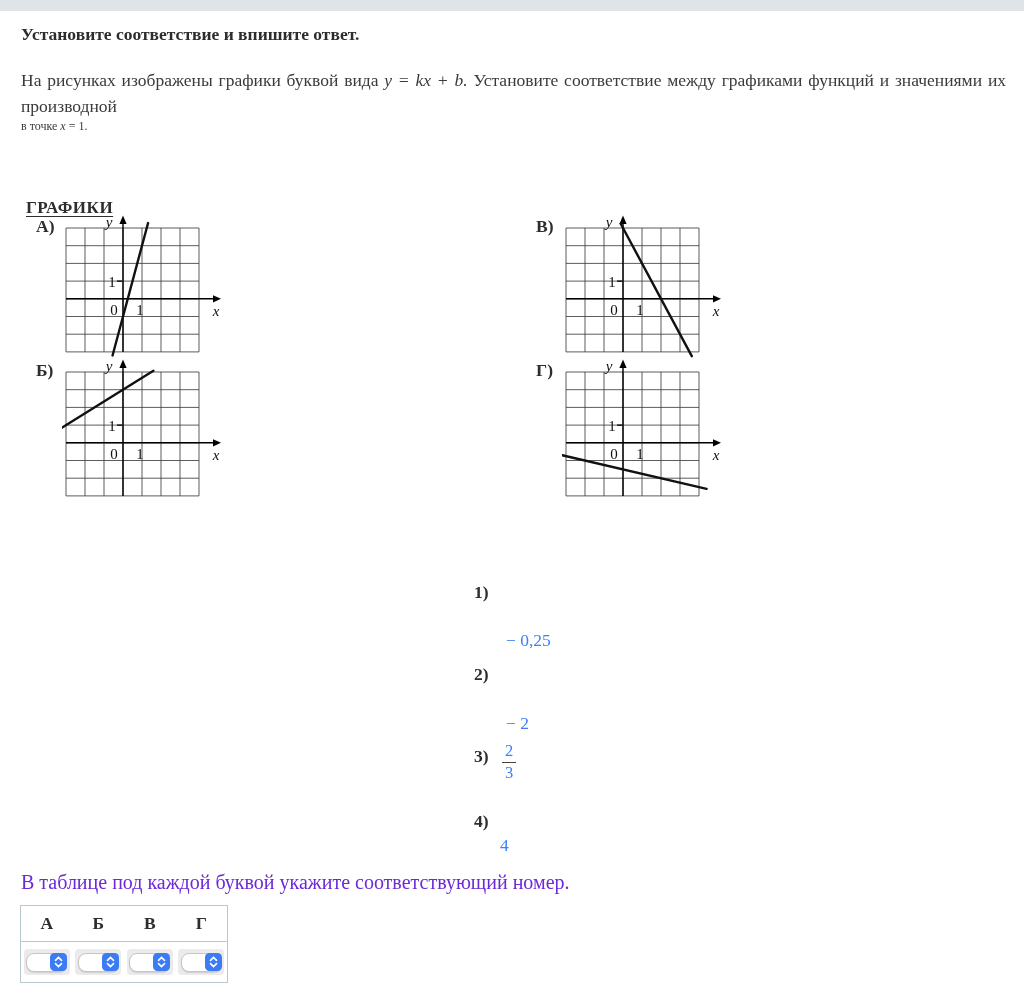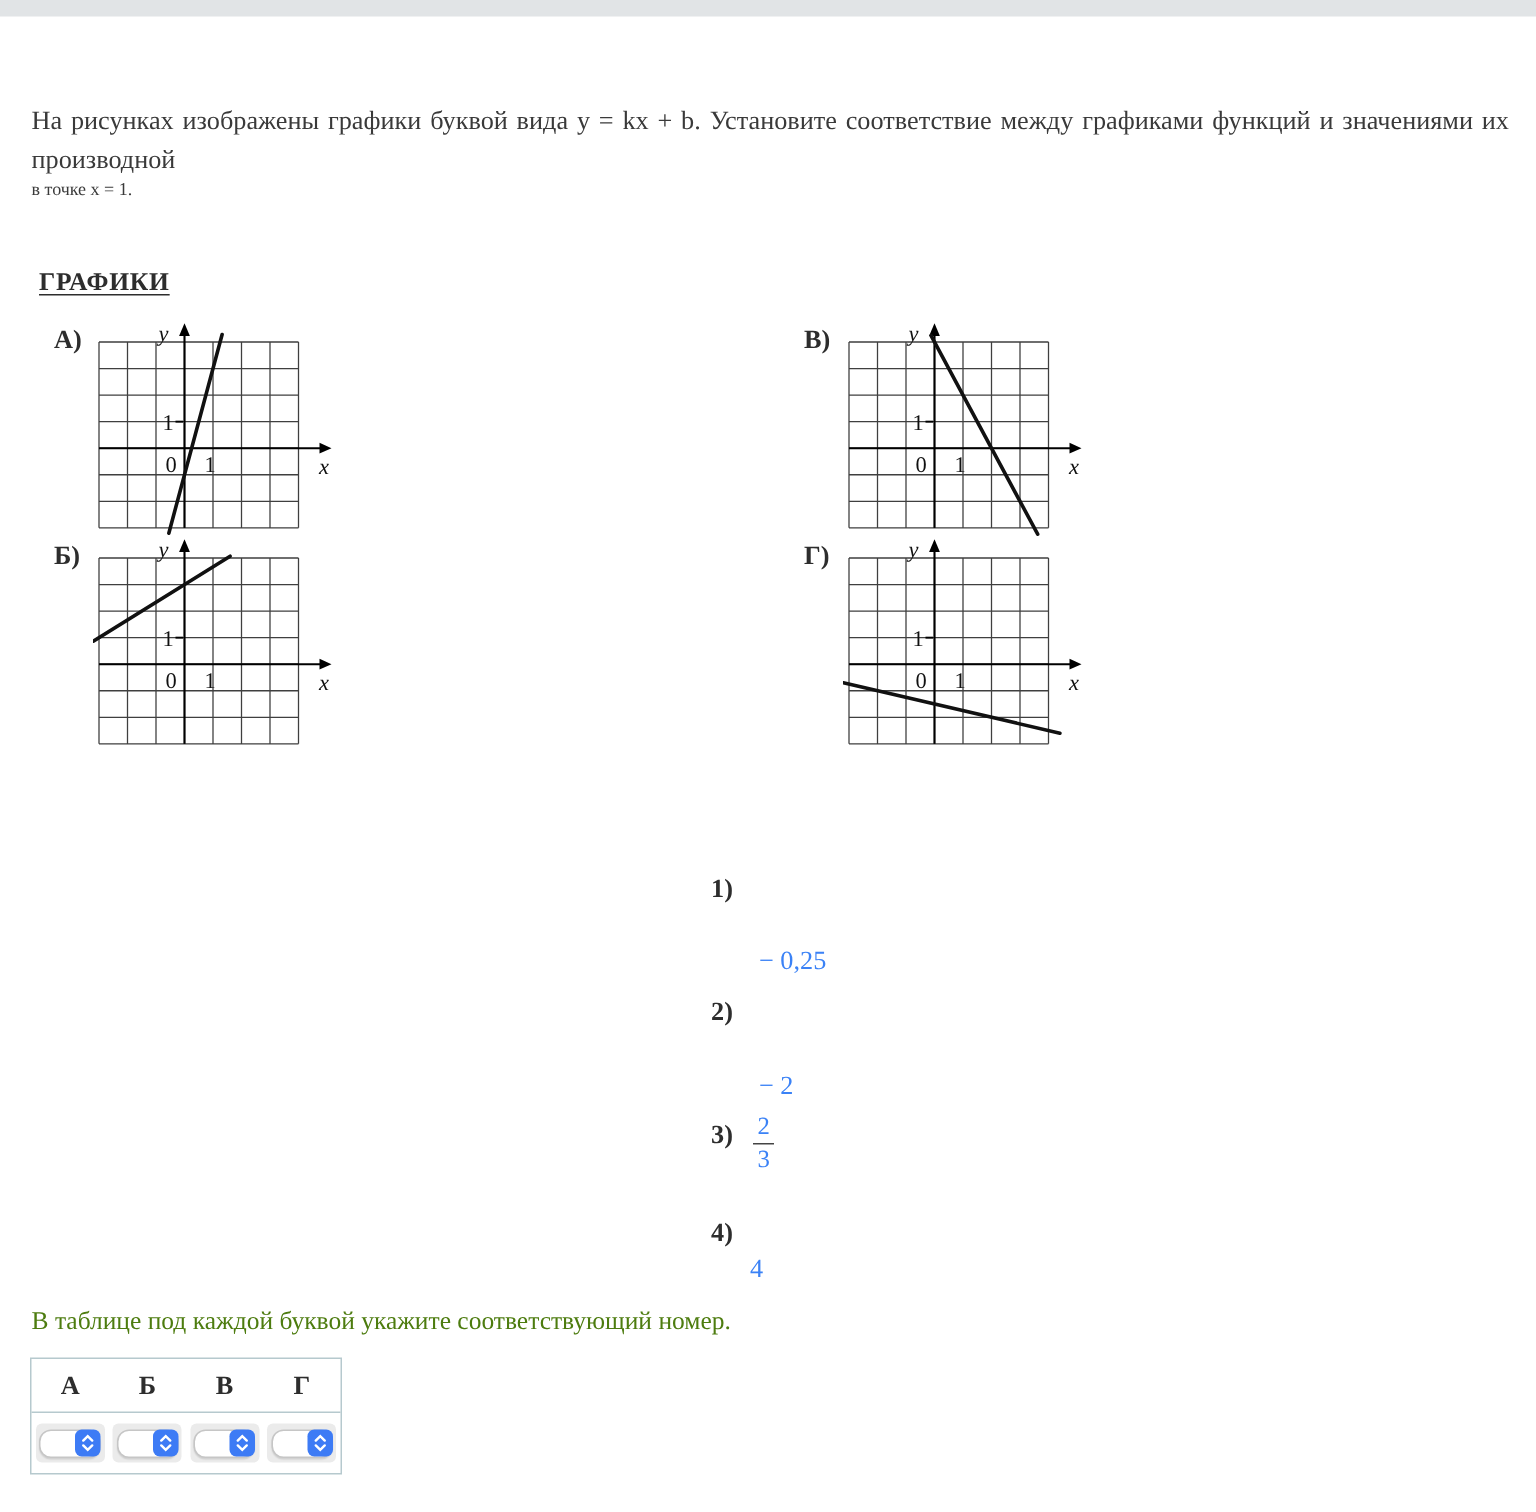--- a/index.html
+++ b/index.html
@@ -3,60 +3,61 @@
 <meta charset="utf-8">
 <style>
   html,body{margin:0;padding:0;background:#fff;}
   #page{position:relative;width:1024px;height:1008px;background:#fff;overflow:hidden;
         font-family:"Liberation Serif","DejaVu Serif",serif;color:#333;}
   .topbar{position:absolute;left:0;top:0;width:1024px;height:11px;background:#e1e4e6;}
   .page-title{position:absolute;left:21px;top:24px;font-size:17.5px;font-weight:bold;color:#2d2d2d;}
   .task-par{position:absolute;left:21px;top:68px;width:985px;font-size:17.5px;line-height:25.5px;
             text-align:justify;color:#3a3a3a;}
   .point-line{position:absolute;left:21px;top:119px;font-size:12px;color:#3a3a3a;}
-  .math-i{}
+  .math-i{font-style:italic;}
   .section-heading{position:absolute;font-size:17px;font-weight:bold;color:#2d2d2d;
-                   text-decoration:underline;text-underline-offset:3px;letter-spacing:.5px;}
+                   text-decoration:underline;text-underline-offset:3px;letter-spacing:.5px;margin-top:20px;}
   #graphs-heading{left:26px;top:178px;}
   #values-heading{left:26px;top:546px;}
   .graph-block{position:absolute;width:240px;height:150px;}
   .gb-a{left:36px;top:214px;} .gb-v{left:536px;top:214px;}
   .gb-b{left:36px;top:358px;} .gb-g{left:536px;top:358px;}
   .graph-label{position:absolute;left:0;top:2px;font-size:17.5px;font-weight:bold;color:#2d2d2d;}
   .graph-canvas{position:absolute;left:26px;top:0;}
   .dnum{position:absolute;font-size:17.5px;font-weight:bold;color:#2d2d2d;}
   .dval{position:absolute;font-size:17.5px;color:#3b82f6;}
   .dn0{left:474px;top:582px;} .dv0{left:506px;top:630px;}
   .dn1{left:474px;top:664px;} .dv1{left:506px;top:713px;}
   .dn2{left:474px;top:746px;} .dv2{left:502px;top:741px;}
   .dn3{left:474px;top:811px;} .dv3{left:500px;top:835px;}
   .frac{display:inline-block;text-align:center;font-size:16.5px;line-height:1.25;vertical-align:top;}
   .frac-top{display:block;border-bottom:1.2px solid #444;padding:0 3px;}
   .frac-bot{display:block;padding:0 3px;}
-  .table-instruction{position:absolute;left:21px;top:871px;font-size:17px;color:#4d7c0f;}
+  .table-instruction{position:absolute;left:21px;top:871px;font-size:20px;color:#6d28d9;}
   .ans-table{position:absolute;left:20px;top:905px;width:206px;border:1px solid #b6c9ce;background:#fff;}
   .ans-head{display:flex;height:35px;border-bottom:1px solid #b6c9ce;align-items:center;}
   .ans-head span{flex:1;text-align:center;font-weight:bold;font-size:17.5px;color:#2d2d2d;}
   .ans-body{display:flex;height:40px;align-items:center;}
   .ans-cell{flex:1;display:flex;justify-content:center;}
   .sel-outer{width:46px;height:26px;background:#ebebeb;border-radius:4px;
              display:flex;align-items:center;justify-content:center;cursor:pointer;}
   .sel-pill{position:relative;width:39px;height:17px;background:#fff;border:1px solid #c6c6c6;
             border-radius:8px;box-shadow:0 1px 1px rgba(0,0,0,.12);}
   .sel-value{position:absolute;left:5px;top:0;font-size:12px;line-height:17px;
              font-family:"Liberation Sans",sans-serif;color:#222;}
   .sel-btn{position:absolute;right:-1px;top:-1px;width:17px;height:18px;background:#3d7bf5;
            border-radius:4.5px;display:flex;align-items:center;justify-content:center;}
 </style>
 </head>
 <body>
 
 <div id="page">
   <div class="topbar"></div>
 
+  <div class="page-title">Установите соответствие и впишите ответ.</div>
 
   <div class="task-par"><span>На рисунках изображены графики буквой вида </span><span class="math-i">y = kx + b.</span><span> Установите соответствие между графиками функций и значениями их производной</span></div>
 
   <div class="point-line"><span>в точке </span><span class="math-i">x</span><span> = 1.</span></div>
 
   <div class="section-heading" id="graphs-heading">ГРАФИКИ</div>
 
   <div class="graph-block gb-a">
     <span class="graph-label">А)</span>
     <div class="graph-canvas"><svg width="168" height="146" viewBox="0 0 168 146">

